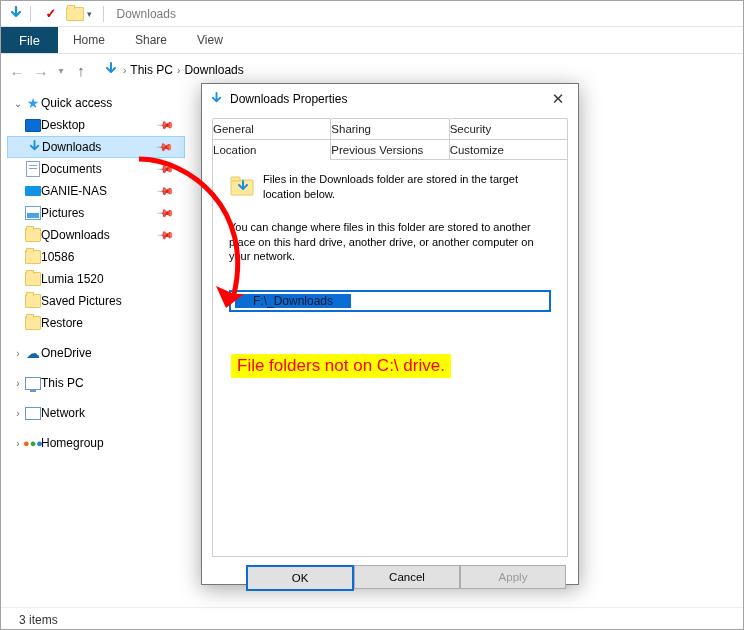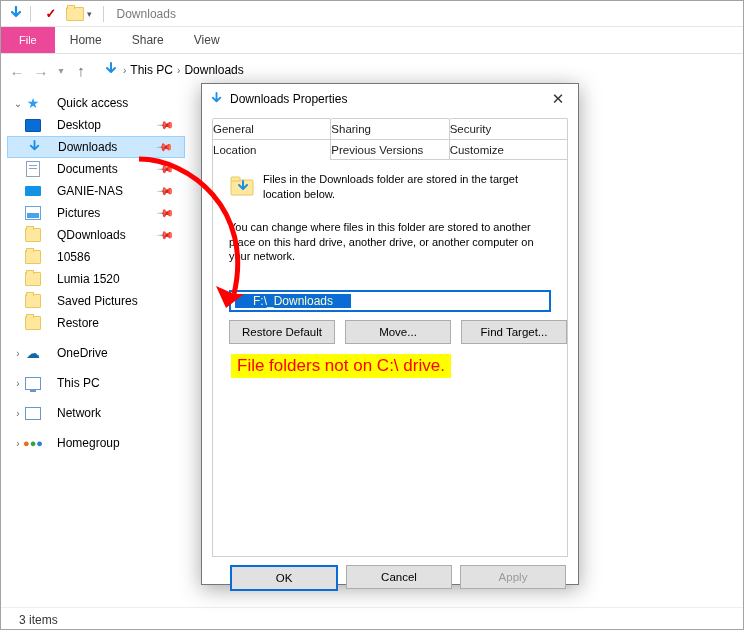--- a/index.html
+++ b/index.html
@@ -8,39 +8,39 @@
 .qat{height:25px;display:flex;align-items:center;border-bottom:1px solid #e5e5e5;background:#fff}
 .qat .dl{margin-left:6px;width:18px;height:18px;display:flex;align-items:center;justify-content:center}
 .qat .sep{width:1px;height:16px;background:#d0d0d0;margin:0 5px}
 .qat .tick{color:#cc0000;font-weight:bold;font-size:13px}
 .qat .fld{width:16px;height:12px;background:#ffe89e;border:1px solid #e6c85e;border-radius:1px;position:relative}
 .qat .fld::before{content:"";position:absolute;top:-3px;left:0;width:6px;height:3px;background:#ffe89e;border:1px solid #e6c85e;border-bottom:none;border-radius:1px 1px 0 0}
 .qat .drop{font-size:9px;color:#555;margin-left:3px;margin-right:6px}
 .qat .title{color:#7a7a7a;margin-left:8px}
 
 .ribbon{height:26px;display:flex;align-items:stretch;border-bottom:1px solid #e1e1e1}
-.ribbon .file{background:#ec4899;color:#fff;padding:2px 18px;display:flex;align-items:center;font-size:11px}
+.ribbon .file{background:#0c4a6e;color:#fff;padding:2px 18px;display:flex;align-items:center;font-size:13px}
 .ribbon .tab{padding:0 15px;display:flex;align-items:center;color:#444}
 
 .navrow{height:32px;display:flex;align-items:center;padding:0 4px}
 .navbtn{width:24px;height:24px;display:flex;align-items:center;justify-content:center;color:#9a9a9a;font-size:15px}
 .navbtn.small{width:16px;font-size:10px}
 .up{color:#6a6a6a}
 .addr{flex:1;height:23px;margin-left:6px;display:flex;align-items:center;padding:0 4px}
 .addr .crumb{display:flex;align-items:center;color:#000}
 .addr .sep2{color:#666;margin:0 4px;font-size:10px}
 .bluearrow svg{display:block}
 
 .body{display:flex;height:calc(100% - 25px - 26px - 32px - 24px);position:relative}
 .tree{width:178px;padding:6px 0 0 6px;overflow:hidden}
 .node{display:flex;align-items:center;height:22px;padding-left:4px;position:relative}
 .node .tw{width:14px;color:#6a6a6a;font-size:10px;text-align:center}
 .node.sub{padding-left:18px}
 .node .pin{position:absolute;right:12px;color:#808080;font-size:11px;transform:rotate(45deg)}
-.node .txt{margin-left:16px}
+.node .txt{margin-left:0}
 .node.sel{background:#cce8ff;border:1px solid #99d1ff;box-sizing:border-box}
 .spacer{height:8px}
 
 .ic{width:16px;height:16px;display:flex;align-items:center;justify-content:center}
 .ic-star{color:#2e9ef2;font-size:14px}
 .ic-desk{width:16px;height:11px;background:#0a6dd6;border:1px solid #0756aa;border-radius:1px}
 .ic-doc{width:12px;height:14px;background:#fff;border:1px solid #8aa3c1;position:relative}
 .ic-doc::before,.ic-doc::after{content:"";position:absolute;left:2px;right:2px;height:1px;background:#8aa3c1}
 .ic-doc::before{top:3px}.ic-doc::after{top:6px}
 .ic-nas{width:16px;height:10px;background:#1293e6;border-radius:1px}
@@ -67,25 +67,25 @@
 .tabrow{display:flex}
 .tabrow .ptab{flex:1;text-align:left;height:20px;line-height:20px;border:1px solid #cfcfcf;border-bottom:none;background:#fff;font-size:11.5px;color:#222}
 .tabrow.top .ptab{border-top-left-radius:2px;border-top-right-radius:2px;background:#fff}
 .tabrow .ptab+.ptab{border-left:none}
 .tabrow .ptab.active{background:#fff;position:relative;z-index:2}
 .tabbody{border:1px solid #cfcfcf;margin-top:-1px;height:398px;padding:12px 16px 10px 16px;box-sizing:border-box;position:relative}
 .tabbody .row1{display:flex;align-items:flex-start}
 .tabbody .row1 .bigic{width:30px;margin-right:6px;display:flex;justify-content:center}
 .tabbody .desc{font-size:11px;line-height:1.35}
 .pathinput{width:100%;height:22px;border:2px solid #0a6dd6;box-sizing:border-box;margin-top:26px;display:flex;align-items:center;padding:0 4px;background:#fff}
-.pathinput .val{background:#0a6dd6;color:#fef9c3;padding:0 18px;font-size:12px}
+.pathinput .val{background:#0a6dd6;color:#0f172a;padding:0 18px;font-size:12px}
 .btnrow{display:flex;gap:10px;margin-top:8px}
 .btn{min-width:88px;height:22px;border:1px solid #adadad;background:#e1e1e1;font-size:11.5px;display:flex;align-items:center;justify-content:center;padding:0 8px}
 .note{background:#ffff00;color:#ff0000;font-size:17px;padding:2px 6px;position:absolute;left:18px;top:194px;font-weight:400}
-.dlg-btns{display:flex;justify-content:flex-end;gap:8px;padding:8px 12px}
+.dlg-btns{display:flex;justify-content:flex-end;gap:0;padding:8px 12px}
 .dlg-btns .btn.ok{border:2px solid #0a6dd6;background:#e1e1e1}
 .dlg-btns .btn.apply{color:#9a9a9a}
 
 .arrow{position:absolute;left:118px;top:148px;z-index:6;pointer-events:none}
 </style>
 </head>
 <body>
 
 <div class="window">
 
@@ -286,25 +286,20 @@
             </svg>
           </div>
           <div class="desc">Files in the Downloads folder are stored in the target location below.</div>
         </div>
         <div class="desc" style="margin-top:18px">You can change where files in this folder are stored to another place on this hard drive, another drive, or another computer on your network.</div>
 
         <div class="pathinput">
           <span class="val">F:\_Downloads</span>
         </div>
 
-        <div class="btnrow">
-          <div class="btn">Restore Default</div>
-          <div class="btn">Move...</div>
-          <div class="btn">Find Target...</div>
-        </div>
 
         <div class="note">File folders not on C:\ drive.</div>
       </div>
     </div>
     <div class="dlg-btns">
       <div class="btn ok">OK</div>
       <div class="btn">Cancel</div>
       <div class="btn apply">Apply</div>
     </div>
   </div>

